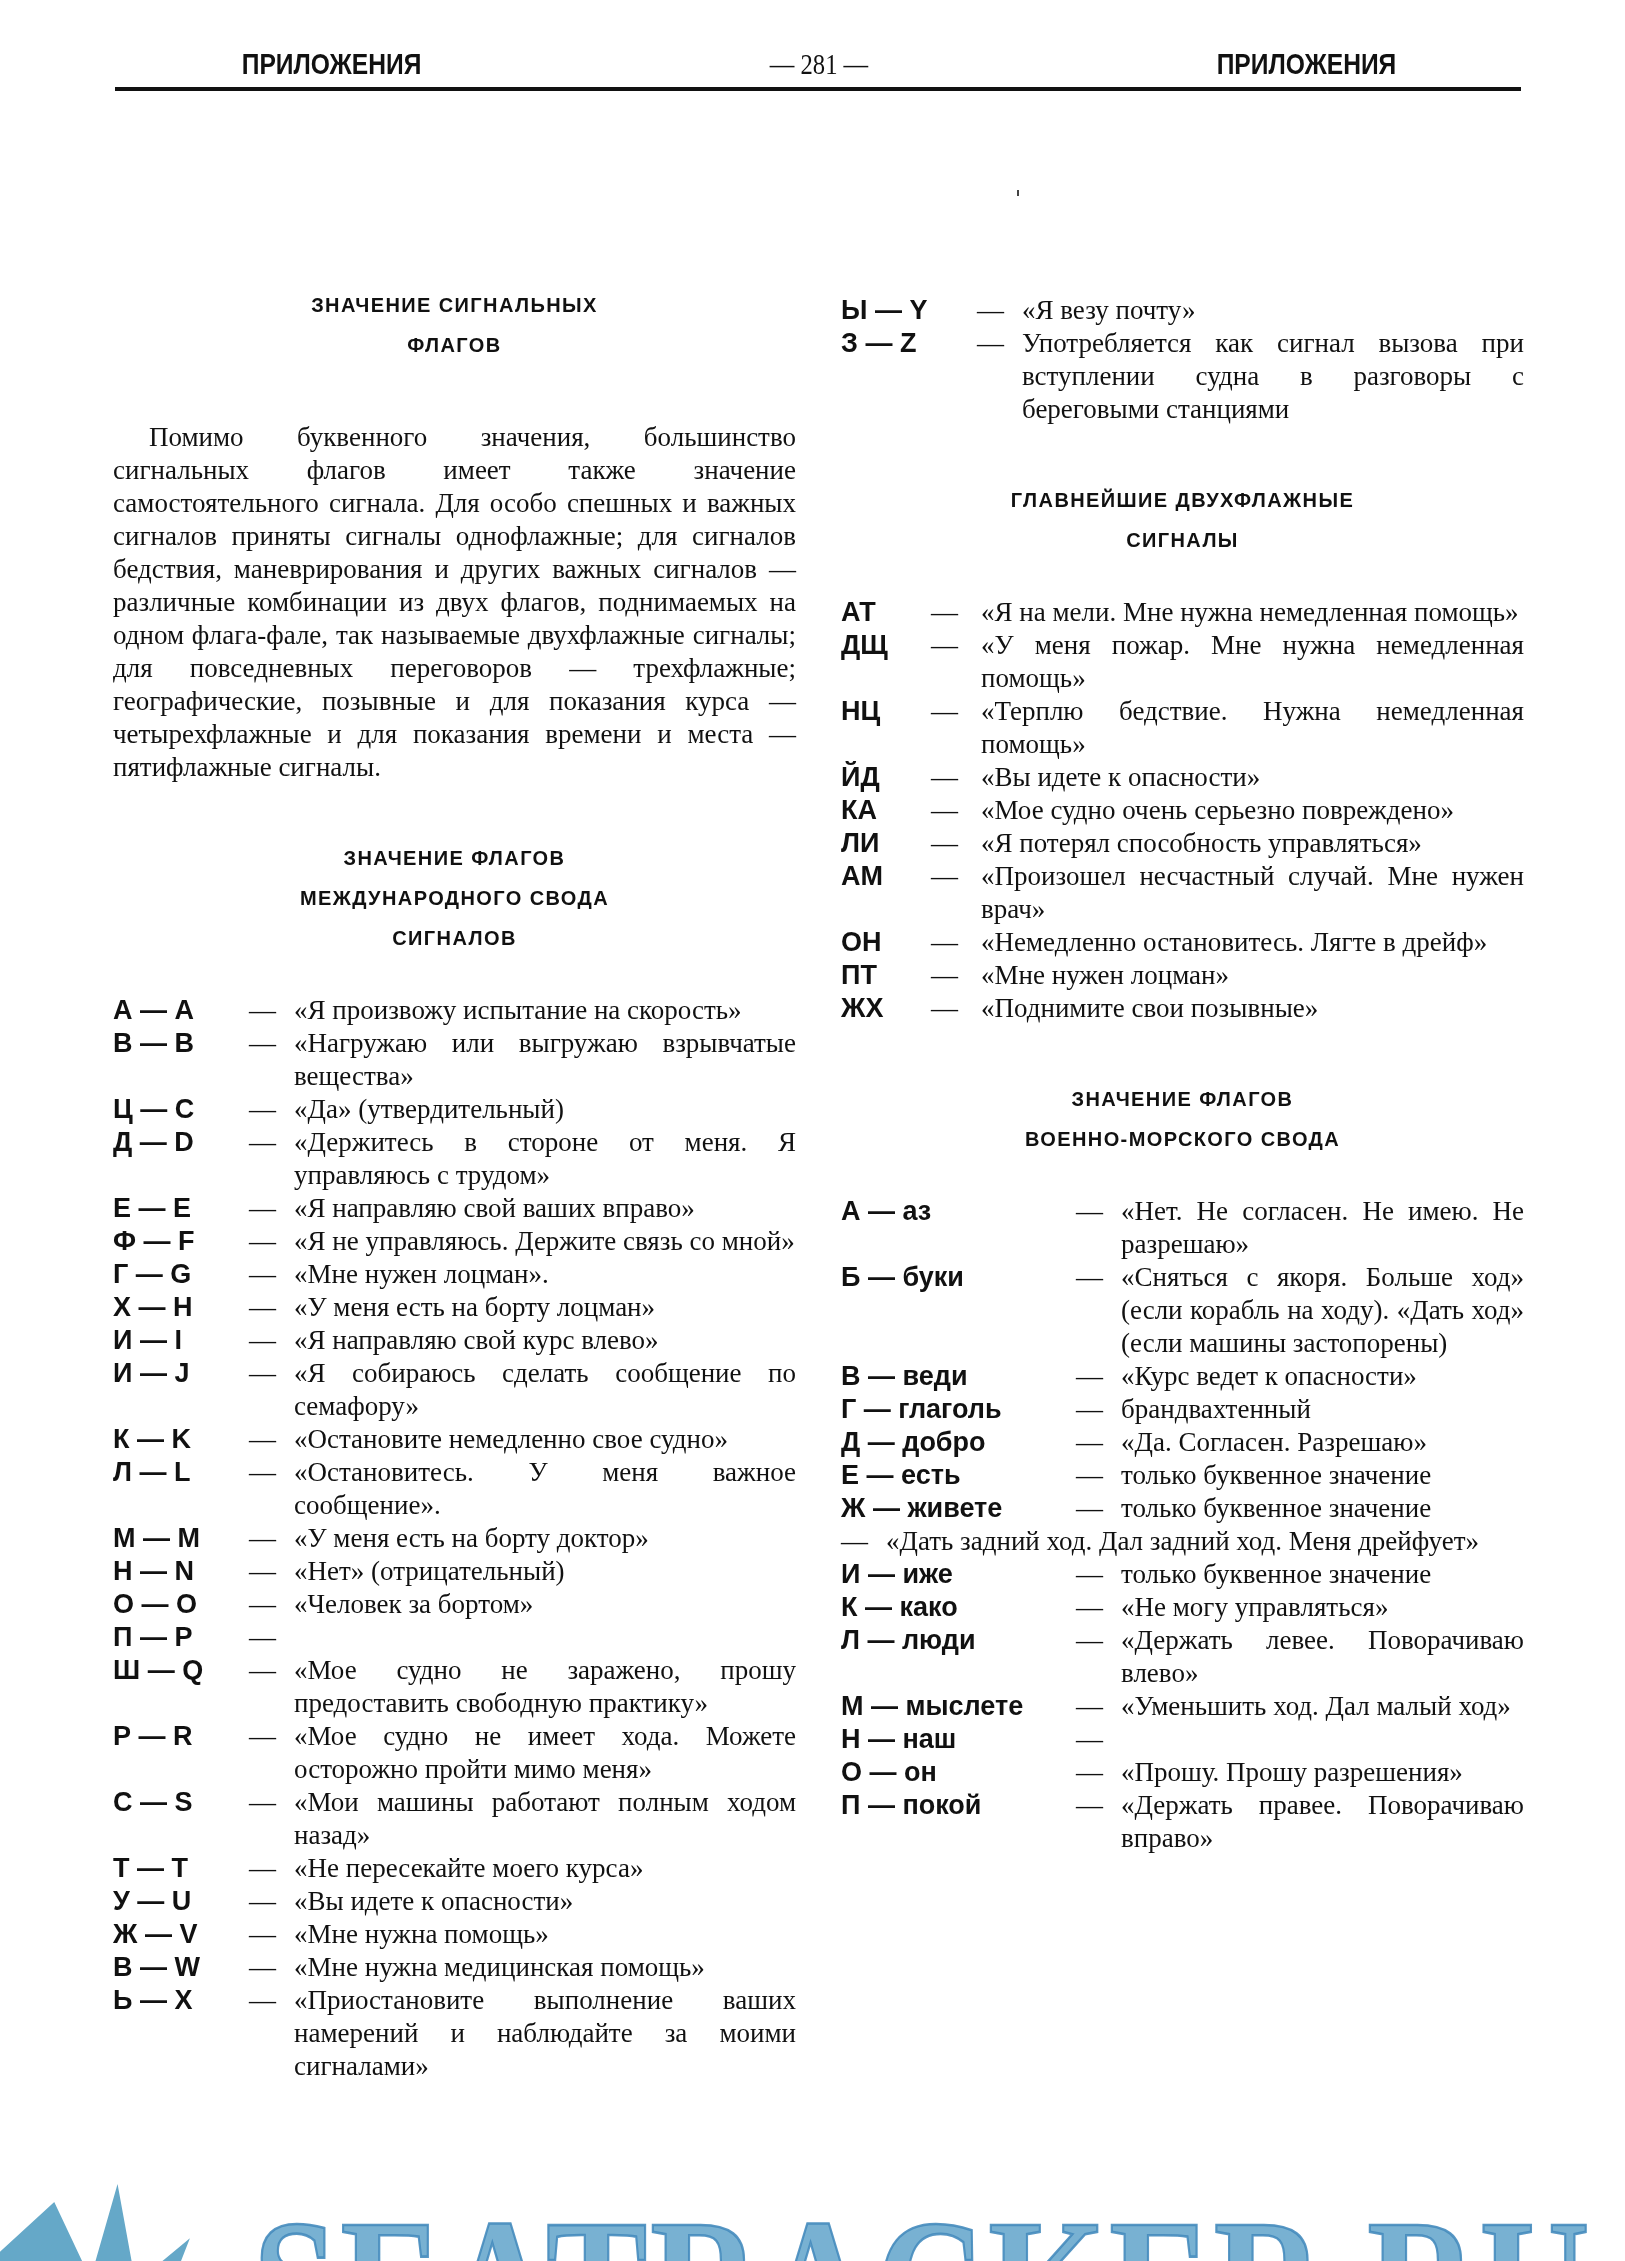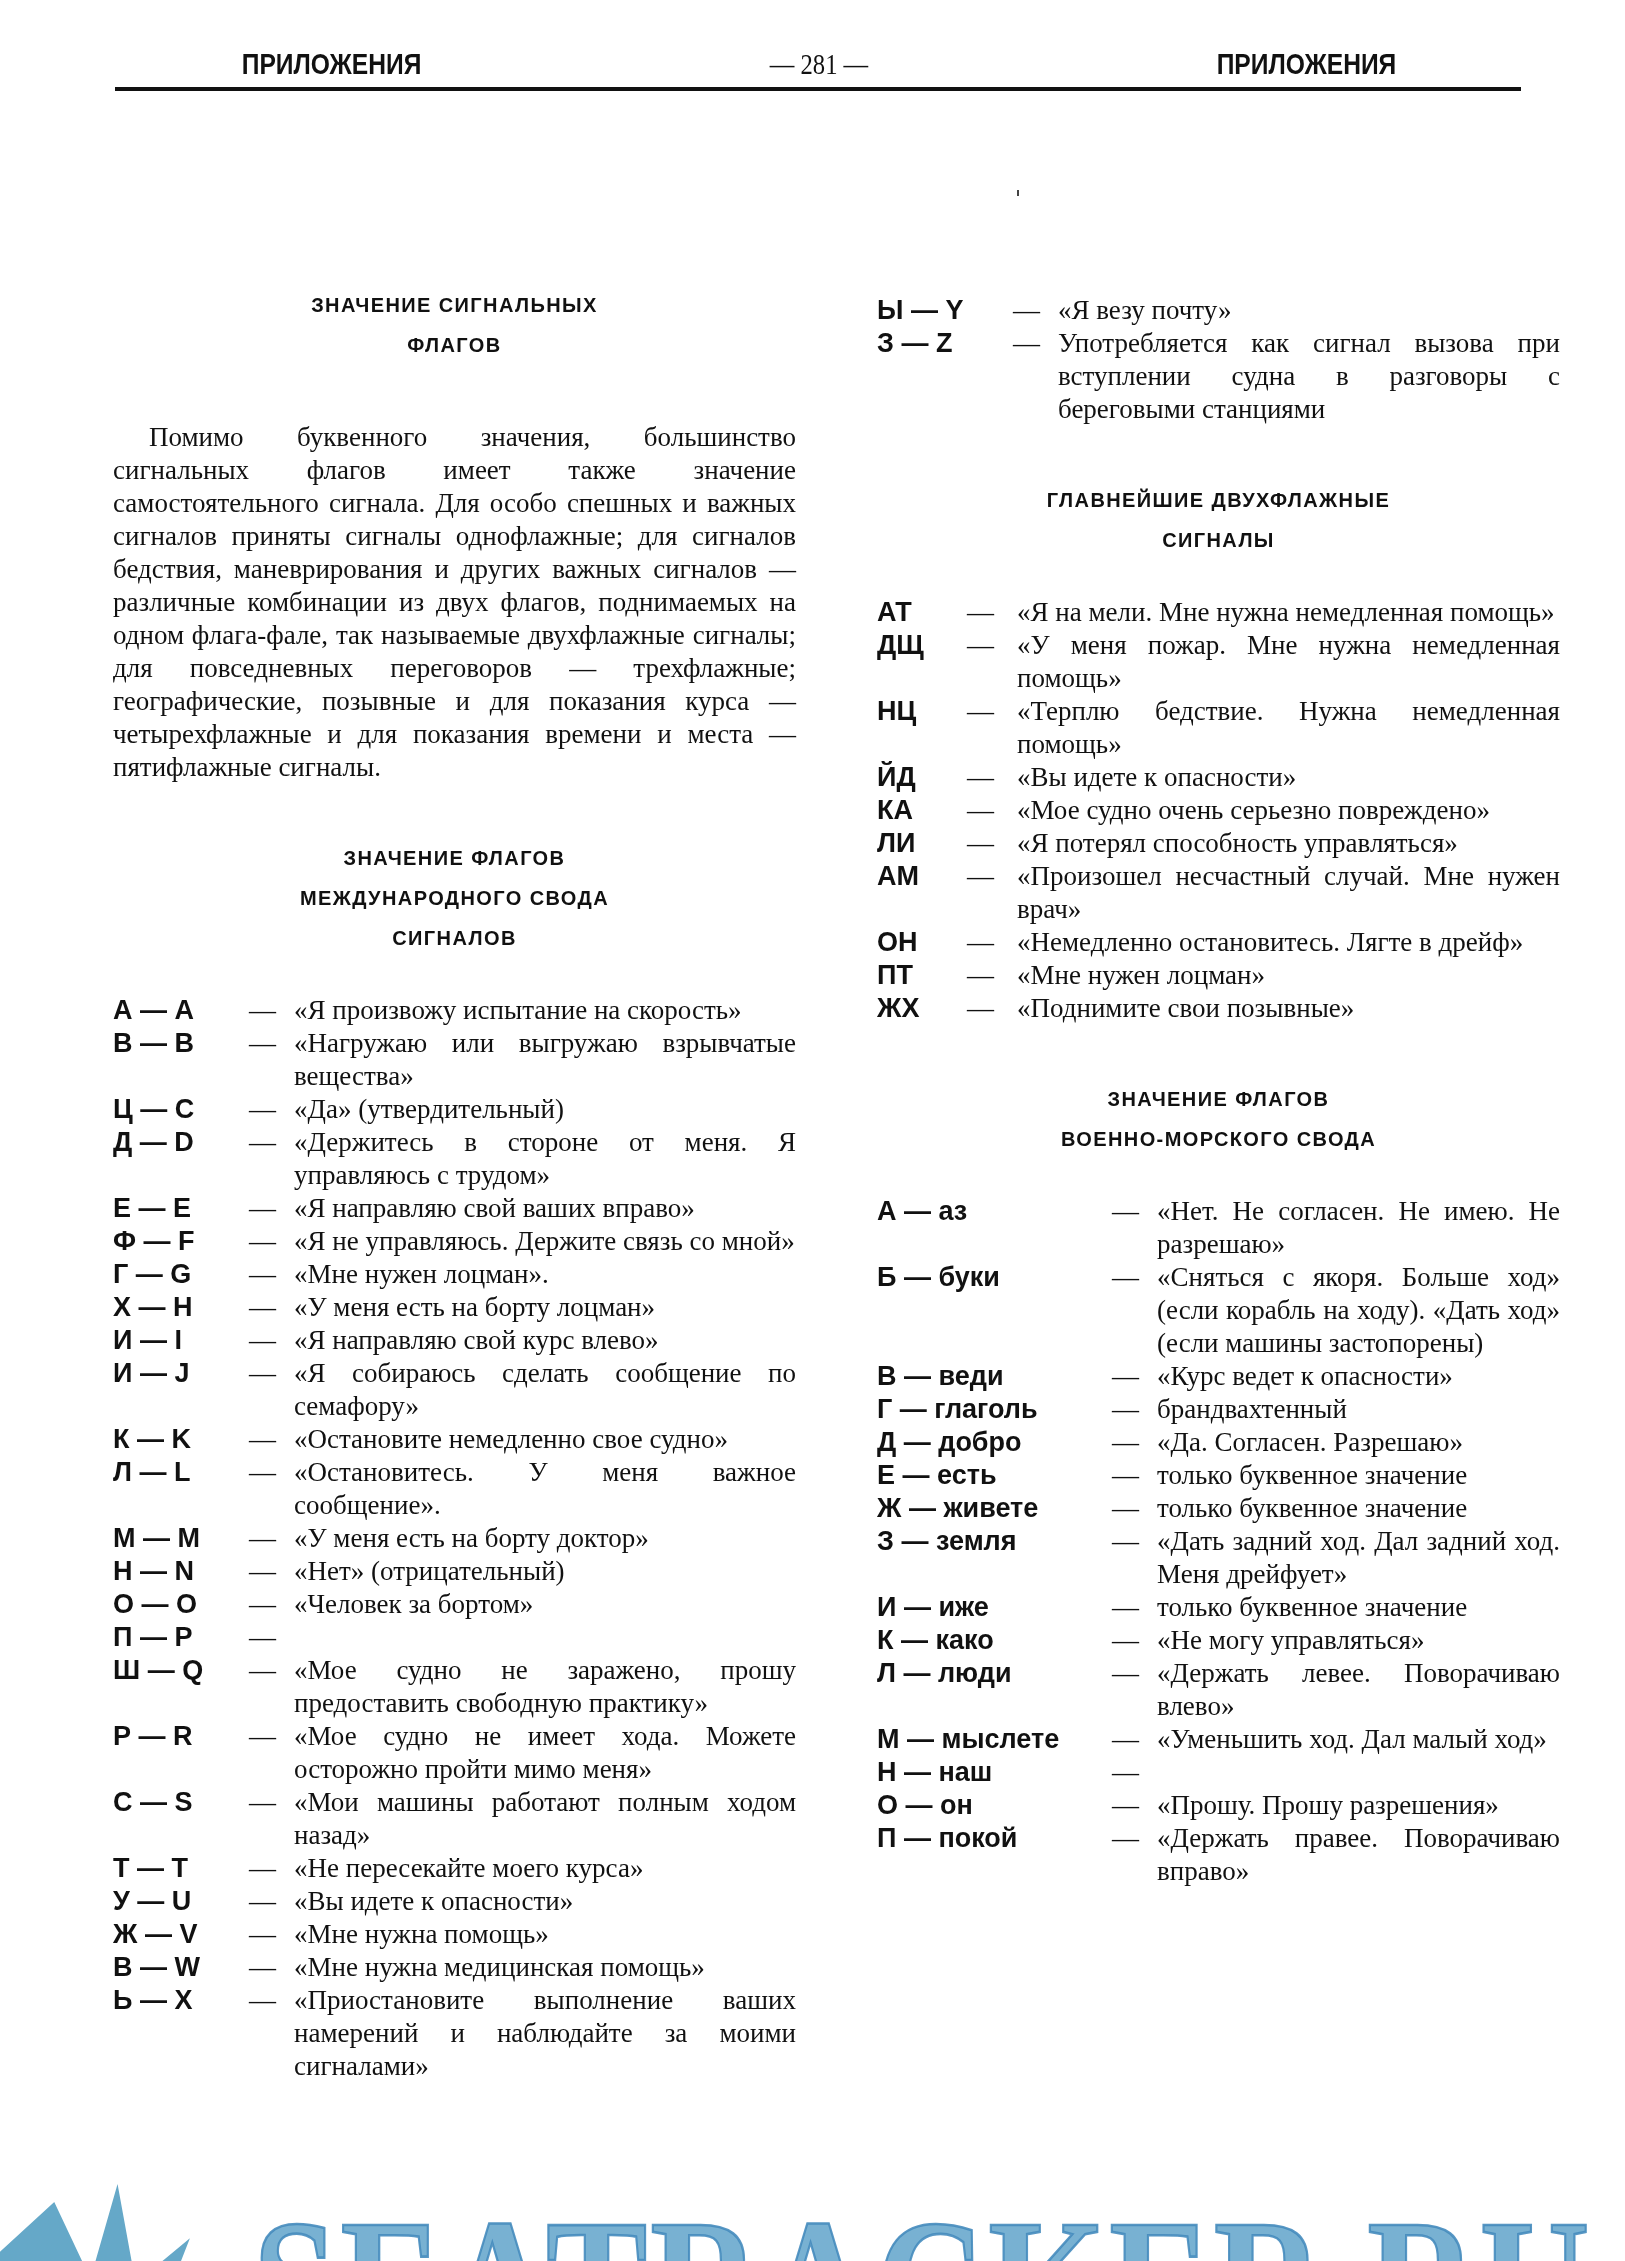--- a/index.html
+++ b/index.html
@@ -6,21 +6,21 @@
   body { width:1625px; height:2408px; position:relative; overflow:hidden;
          font-family:"Liberation Serif","DejaVu Serif",serif; color:#111; }
   .running-head { position:absolute; top:43px; left:115px; right:102px; height:41px;
                   font-family:"Liberation Sans","DejaVu Sans",sans-serif; font-weight:bold;
                   font-size:30px; display:flex; justify-content:space-between; align-items:center;
                   transform:scaleX(0.82); transform-origin:center; }
   .running-head .pg { font-family:"Liberation Serif",serif; font-weight:normal; }
   .rule { position:absolute; top:87px; left:115px; right:104px; height:4.1px; background:#111; }
   .col { position:absolute; top:285px; width:683px; }
   .col.left { left:113px; }
-  .col.right { left:877px; top:294px; }
+  .col.right { left:841px; top:294px; }
   .heading { text-align:center; font-family:"Liberation Sans","DejaVu Sans",sans-serif;
              font-weight:bold; font-size:20px; line-height:40px; letter-spacing:1.4px; margin:0;
              white-space:pre-line; }
   .para { font-size:27px; line-height:33px; text-align:justify; text-indent:36px; margin:56px 0 0; }
   .sec { margin-top:54px; }
   .list { margin-top:36px; }
   .row { display:flex; font-size:27px; line-height:33px; }
   .row .code { font-family:"Liberation Sans","DejaVu Sans",sans-serif; font-weight:bold; white-space:nowrap; }
   .row .dash { white-space:nowrap; }
   .row .text { flex:1; text-align:justify; }
@@ -287,21 +287,20 @@
           <span class="code">Е — есть</span>
           <span class="dash">—</span>
           <span class="text">только буквенное значение</span>
         </div>
         <div class="row">
           <span class="code">Ж — живете</span>
           <span class="dash">—</span>
           <span class="text">только буквенное значение</span>
         </div>
         <div class="row">
-          <span class="code">З — земля</span>
           <span class="dash">—</span>
           <span class="text">«Дать задний ход. Дал задний ход. Меня дрейфует»</span>
         </div>
         <div class="row">
           <span class="code">И — иже</span>
           <span class="dash">—</span>
           <span class="text">только буквенное значение</span>
         </div>
         <div class="row">
           <span class="code">К — како</span>

